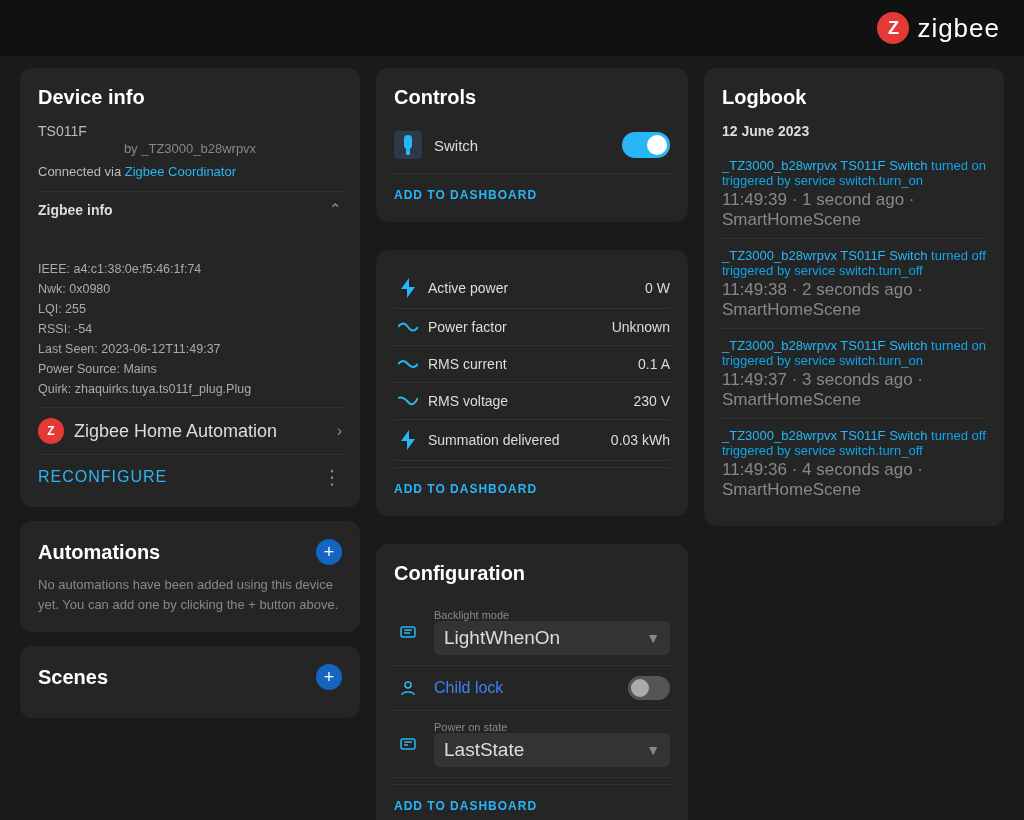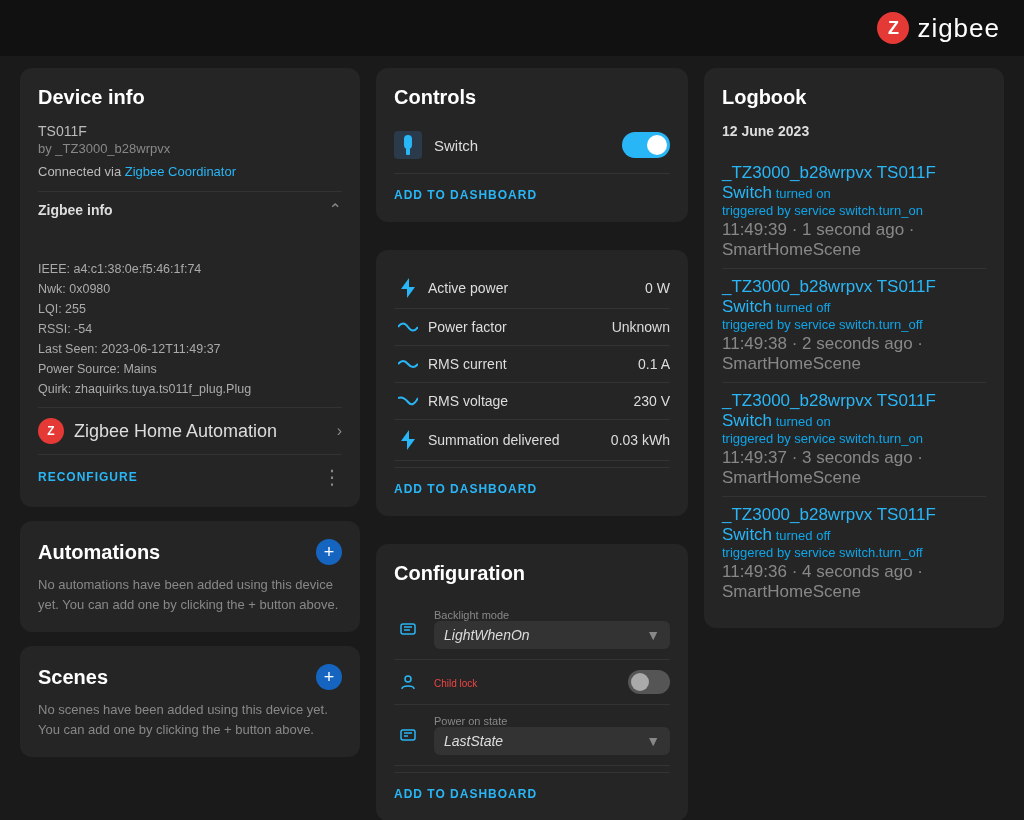--- a/index.html
+++ b/index.html
@@ -73,20 +73,21 @@
     
     .device-model {
       font-size: 14px;
       color: #bbb;
       margin-bottom: 2px;
     }
     .device-by {
       font-size: 13px;
       color: #888;
       margin-bottom: 8px;
+      text-align: center;
     }
     .device-connection {
       font-size: 13px;
       color: #bbb;
       margin-bottom: 12px;
     }
     .device-connection a {
       color: #29b6f6;
       text-decoration: none;
     }
@@ -150,22 +151,22 @@
       display: flex;
       align-items: center;
       justify-content: space-between;
       padding-top: 10px;
       border-top: 1px solid #333;
     }
     .reconfigure-btn {
       background: none;
       border: none;
       color: #29b6f6;
-      font-size: 12px;
-      font-weight: 700;
+      font-size: 16px;
+      font-weight: 400;
       letter-spacing: 1px;
       cursor: pointer;
       text-transform: uppercase;
     }
     .more-icon {
       color: #888;
       font-size: 20px;
       cursor: pointer;
       background: none;
       border: none;
@@ -321,31 +322,30 @@
     .config-select {
       display: flex;
       align-items: center;
       justify-content: space-between;
       background: #333;
       border-radius: 6px;
       padding: 6px 10px;
       cursor: pointer;
     }
     .config-select-value {
-      font-size: 14px;
+      font-size: 19px;
       color: #ddd;
-      font-style: italic;
     }
     .dropdown-icon {
       color: #888;
       font-size: 14px;
     }
     .config-label-only {
-      font-size: 10px;
-      color: #ef4444;
+      font-size: 16px;
+      color: #3b82f6;
       text-align: right;
     }
 
     
     .toggle-switch-small {
       position: relative;
       width: 42px;
       height: 24px;
     }
     .toggle-slider-small {
@@ -364,31 +364,31 @@
       top: 3px;
       left: 3px;
     }
 
     
     .right-col { display: flex; flex-direction: column; }
     .logbook-date {
       font-size: 14px;
       font-weight: 600;
       color: #ddd;
-      margin-bottom: 16px;
+      margin-bottom: 10px;
     }
     .log-entry {
       padding: 8px 0;
       border-bottom: 1px solid #333;
     }
     .log-entry:last-child { border-bottom: none; }
     .log-link {
       color: #29b6f6;
       text-decoration: none;
-      font-size: 17px;
+      font-size: 13px;
     }
     .log-text {
       font-size: 13px;
       color: #0ea5e9;
     }
     .log-meta {
       font-size: 17px;
       color: #888;
       margin-top: 2px;
     }
@@ -463,21 +463,20 @@
         <button class="add-btn">+</button>
       </div>
       <div class="empty-text">No automations have been added using this device yet. You can add one by clicking the + button above.</div>
     </div>
 
     <div class="card">
       <div class="card-header-row">
         <span class="card-title" style="margin-bottom:0">Scenes</span>
         <button class="add-btn">+</button>
       </div>
-      <div class="empty-text">No scenes have been added using this device yet. You can add one by clicking the + button above.</div>
     </div>
 
   </div>
 
   <div class="middle-col">
 
     <div class="card">
       <div class="card-title">Controls</div>
       <div class="control-row">
         <div class="switch-icon">

